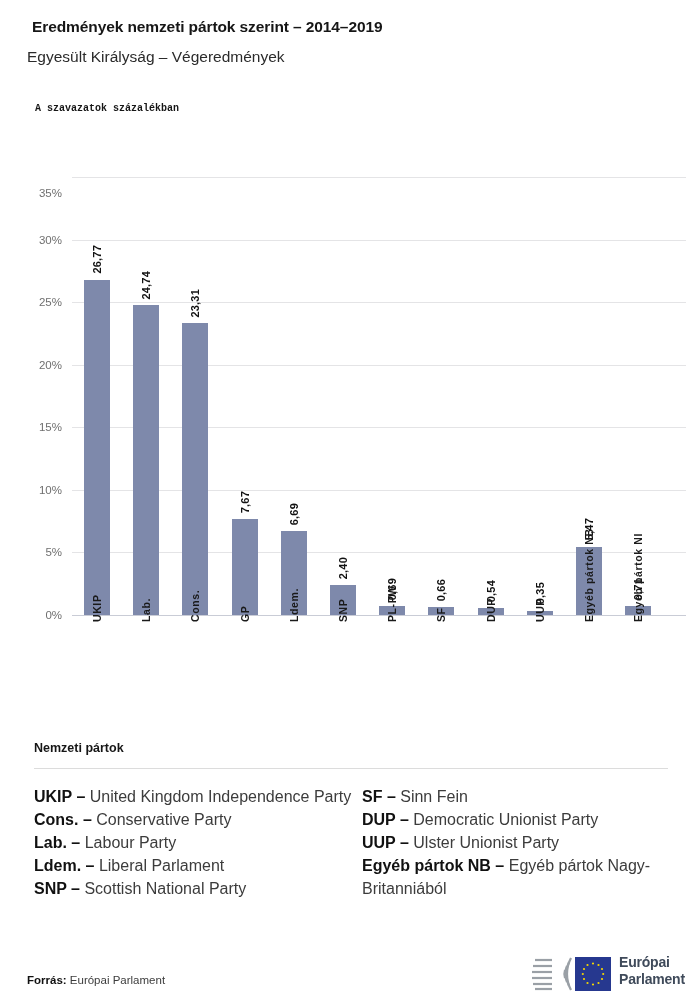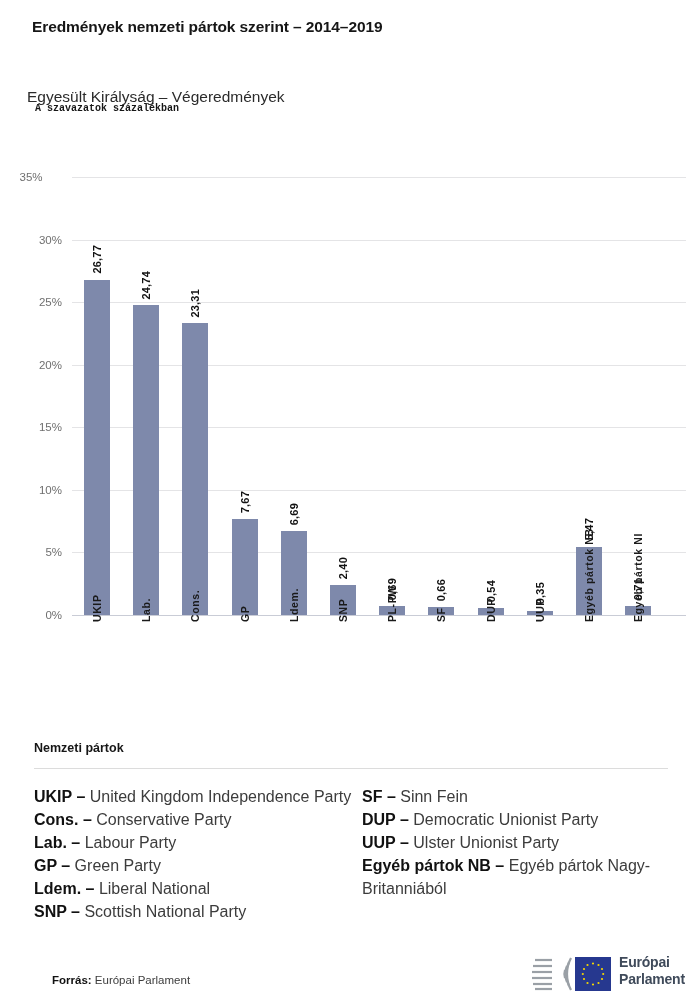--- a/index.html
+++ b/index.html
@@ -24,21 +24,20 @@
     font-weight: bold;
     letter-spacing: -0.1px;
     color: #161616;
   }
   .subtitle {
     position: absolute;
     left: 27px; top: 48px;
     font-size: 15.5px;
     font-weight: 400;
     color: #2b2b2b;
-    margin-top: 40px;
   }
   .axis-note {
     position: absolute;
     left: 35px; top: 103px;
     font-size: 10px;
     font-weight: bold;
     color: #161616;
     font-family: Liberation Mono, monospace;
   }
 
@@ -130,21 +129,21 @@
   .legend-item { margin-bottom: 0px; }
   .legend-item b { color: #111111; font-weight: bold; }
 
   
   .source {
     position: absolute;
     left: 27px; top: 974px;
     font-size: 11.5px;
     color: #3c3c3c;
   }
-  .source b { color: #111; font-weight: bold; margin-left: 25px; }
+  .source b { color: #111; font-weight: bold; }
 
   .logo {
     position: absolute;
     left: 527px; top: 950px;
     width: 160px; height: 48px;
   }
   .logo-text {
     position: absolute;
     left: 92px; top: 4px;
     font-size: 14px;
@@ -165,21 +164,21 @@
 
   <div class="chart">
     <div class="ylabels" id="ylabels">
         <div class="ylabel" style="top: 438px;">0%</div>
         <div class="ylabel" style="top: 375.429px;">5%</div>
         <div class="ylabel" style="top: 312.857px;">10%</div>
         <div class="ylabel" style="top: 250.286px;">15%</div>
         <div class="ylabel" style="top: 187.714px;">20%</div>
         <div class="ylabel" style="top: 125.143px;">25%</div>
         <div class="ylabel" style="top: 62.5714px;">30%</div>
-        <div class="ylabel" style="top: 0px; text-align: center;">35%</div>
+        <div class="ylabel" style="top: 16px;">35%</div>
       </div>
     <div class="plot" id="plot">
         <div class="gridline baseline" style="top: 438px;"></div>
         <div class="gridline" style="top: 375.429px;"></div>
         <div class="gridline" style="top: 312.857px;"></div>
         <div class="gridline" style="top: 250.286px;"></div>
         <div class="gridline" style="top: 187.714px;"></div>
         <div class="gridline" style="top: 125.143px;"></div>
         <div class="gridline" style="top: 62.5714px;"></div>
         <div class="gridline" style="top: 0px;"></div>
@@ -247,22 +246,21 @@
         <div class="catlabel" style="left: 638.2px; margin-left: -6px;">Egyéb pártok NI</div>
       </div>
   </div>
 
   <div class="legend-title">Nemzeti pártok</div>
   <div class="legend-rule"></div>
   <div class="legend-col left" id="legend-left">
       <div class="legend-item"><b>UKIP –</b><span> United Kingdom Independence Party</span></div>
       <div class="legend-item"><b>Cons. –</b><span> Conservative Party</span></div>
       <div class="legend-item"><b>Lab. –</b><span> Labour Party</span></div>
-      <div class="legend-item"><b>GP –</b><span> Green Party</span></div>
-      <div class="legend-item"><b>Ldem. –</b><span> Liberal National</span></div>
+      <div class="legend-item"><b>Ldem. –</b><span> Liberal Parlament</span></div>
       <div class="legend-item"><b>SNP –</b><span> Scottish National Party</span></div>
     </div>
   <div class="legend-col right" id="legend-right">
       <div class="legend-item"><b>SF –</b><span> Sinn Fein</span></div>
       <div class="legend-item"><b>DUP –</b><span> Democratic Unionist Party</span></div>
       <div class="legend-item"><b>UUP –</b><span> Ulster Unionist Party</span></div>
       <div class="legend-item"><b>Egyéb pártok NB –</b><span> Egyéb pártok Nagy-Britanniából</span></div>
     </div>
 
   <div class="source">

